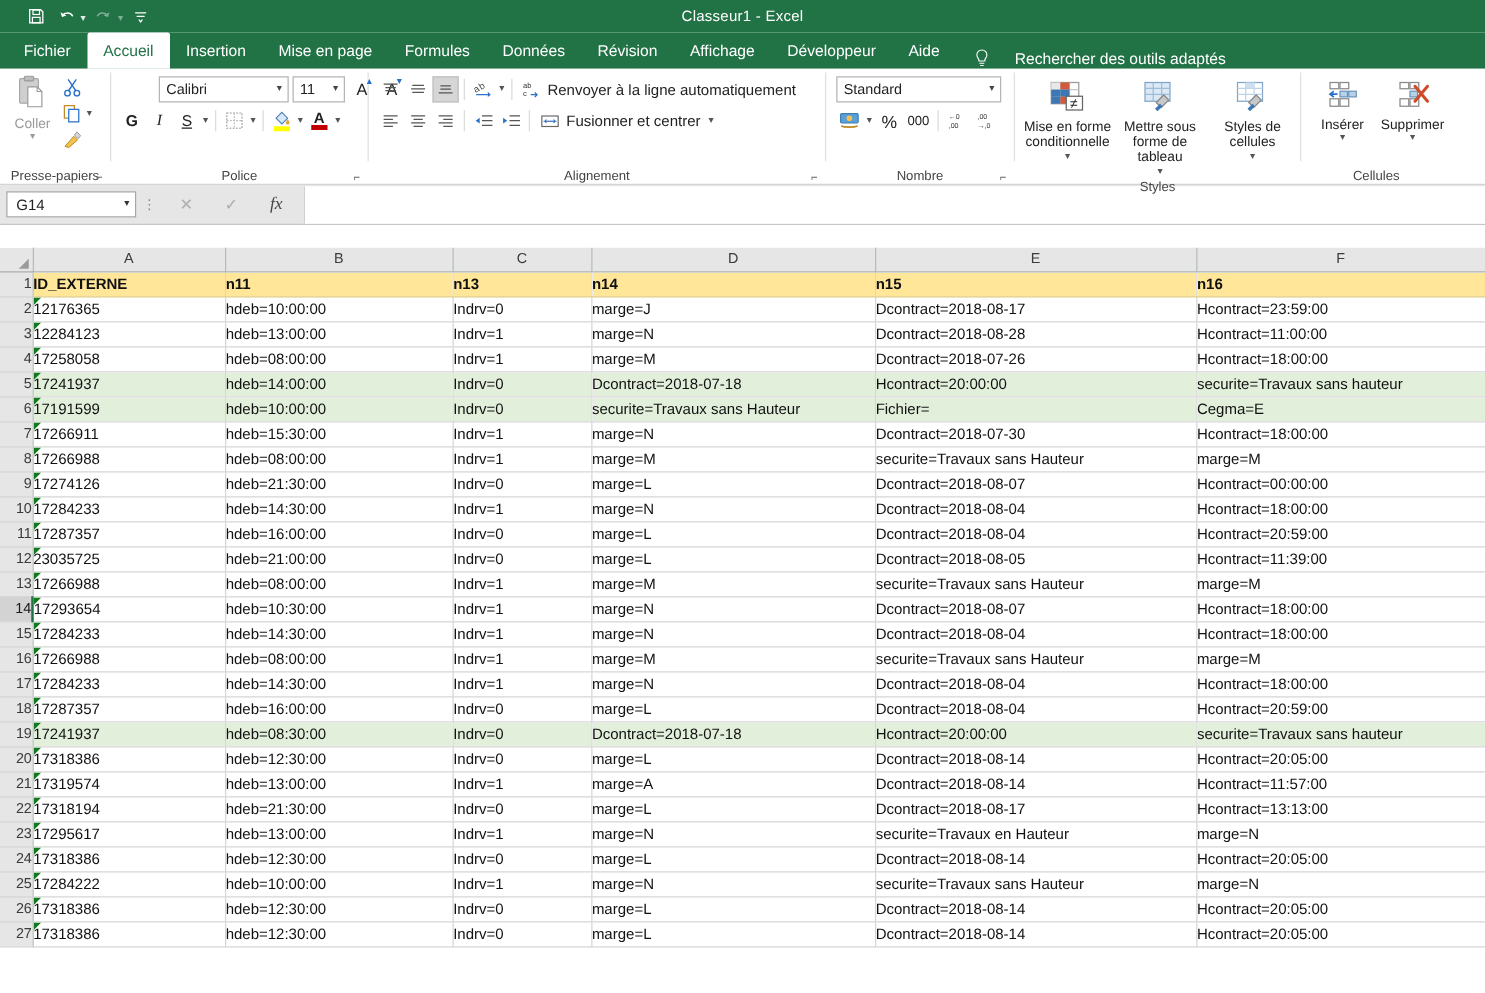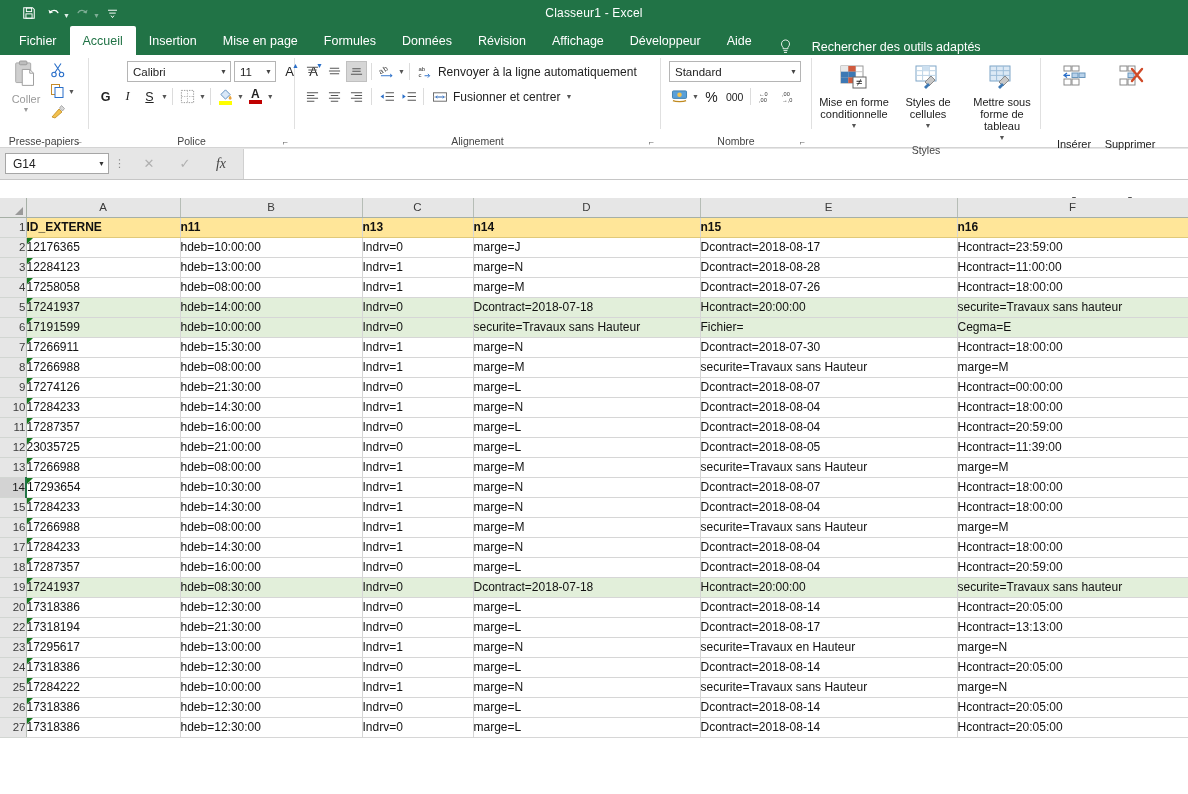--- a/index.html
+++ b/index.html
@@ -118,21 +118,21 @@
   .big-btn {
     width: 72px; display: flex; flex-direction: column; align-items: center;
     font-size: 11px; color: #222; line-height: 12px; text-align: center; padding-top: 2px;
   }
   .big-btn .bico { height: 34px; display: flex; align-items: center; justify-content: center; }
   .big-btn .blbl { white-space: normal; }
 
   
   .g-cells { width: 120px; }
   .cells-body { display: flex; gap: 2px; padding-left: 6px; padding-top: 2px; }
-  .cell-btn { width: 54px; display: flex; flex-direction: column; align-items: center; font-size: 11px; color: #222; padding-top: 2px; gap: 44px; }
+  .cell-btn { width: 54px; display: flex; flex-direction: column; align-items: center; font-size: 11px; color: #222; padding-top: 2px; }
   .cell-btn .bico { height: 32px; display: flex; align-items: center; justify-content: center; }
   .cell-btn .car { font-size: 7px; color: #555; margin-top: 1px; }
 
   
   .formulabar {
     height: 32px; background: #e6e6e6; display: flex; align-items: center;
     padding: 0 0 0 5px; border-bottom: 1px solid #c6c6c6;
   }
   .namebox {
     width: 104px; height: 21px; background: #fff; border: 1px solid #a6a6a6;
@@ -492,40 +492,40 @@
               <rect x="16" y="13" width="13" height="11" fill="#fff" stroke="#666"></rect>
               <text x="19" y="22" font-size="11" fill="#222">≠</text>
             </svg>
           </div>
           <span class="blbl">Mise en forme conditionnelle</span>
           <span class="car" style="font-size:7px;color:#555">▼</span>
         </div>
         <div class="big-btn">
           <div class="bico">
             <svg width="34" height="30" viewBox="0 0 34 30">
+              <rect x="5" y="2" width="20" height="15" fill="#dce9f5" stroke="#7fa6c8"></rect>
+              <path d="M5 6.7h20M5 11.4h20M11.6 2v15M18.3 2v15" stroke="#9dbdd9"></path>
+              <path d="M14 18 L20 12 L24 16 L18 22 Z" fill="#c8c8c8" stroke="#8a8a8a"></path>
+              <path d="M13 23 L17 19 L19 21 L15 25 Z" fill="#3c78b4"></path>
+            </svg>
+          </div>
+          <span class="blbl">Mettre sous forme de tableau</span>
+          <span class="car" style="font-size:7px;color:#555">▼</span>
+        </div>
+        <div class="big-btn">
+          <div class="bico">
+            <svg width="34" height="30" viewBox="0 0 34 30">
               <rect x="5" y="2" width="20" height="15" fill="#fff" stroke="#7fa6c8"></rect>
               <path d="M5 6.7h20M5 11.4h20M11.6 2v15M18.3 2v15" stroke="#bcd3e6"></path>
               <rect x="11.6" y="2" width="6.7" height="4.7" fill="#cde0f0"></rect>
               <path d="M14 18 L20 12 L24 16 L18 22 Z" fill="#c8c8c8" stroke="#8a8a8a"></path>
               <path d="M13 23 L17 19 L19 21 L15 25 Z" fill="#3c78b4"></path>
             </svg>
           </div>
           <span class="blbl">Styles de cellules</span>
-          <span class="car" style="font-size:7px;color:#555">▼</span>
-        </div>
-        <div class="big-btn">
-          <div class="bico">
-            <svg width="34" height="30" viewBox="0 0 34 30">
-              <rect x="5" y="2" width="20" height="15" fill="#dce9f5" stroke="#7fa6c8"></rect>
-              <path d="M5 6.7h20M5 11.4h20M11.6 2v15M18.3 2v15" stroke="#9dbdd9"></path>
-              <path d="M14 18 L20 12 L24 16 L18 22 Z" fill="#c8c8c8" stroke="#8a8a8a"></path>
-              <path d="M13 23 L17 19 L19 21 L15 25 Z" fill="#3c78b4"></path>
-            </svg>
-          </div>
-          <span class="blbl">Mettre sous forme de tableau</span>
           <span class="car" style="font-size:7px;color:#555">▼</span>
         </div>
       </div>
     </div>
     <div class="rgroup-title">
       <span>Styles</span>
     </div>
   </div>
   <div class="rsep"></div>
 
@@ -781,20 +781,29 @@
         <tr>
           <td class="rowhead">20</td>
           <td class="cell errmark">17318386</td>
           <td class="cell">hdeb=12:30:00</td>
           <td class="cell">Indrv=0</td>
           <td class="cell">marge=L</td>
           <td class="cell">Dcontract=2018-08-14</td>
           <td class="cell">Hcontract=20:05:00</td>
         </tr>
         <tr>
+          <td class="rowhead">21</td>
+          <td class="cell errmark">17319574</td>
+          <td class="cell">hdeb=13:00:00</td>
+          <td class="cell">Indrv=1</td>
+          <td class="cell">marge=A</td>
+          <td class="cell">Dcontract=2018-08-14</td>
+          <td class="cell">Hcontract=11:57:00</td>
+        </tr>
+        <tr>
           <td class="rowhead">22</td>
           <td class="cell errmark">17318194</td>
           <td class="cell">hdeb=21:30:00</td>
           <td class="cell">Indrv=0</td>
           <td class="cell">marge=L</td>
           <td class="cell">Dcontract=2018-08-17</td>
           <td class="cell">Hcontract=13:13:00</td>
         </tr>
         <tr>
           <td class="rowhead">23</td>

